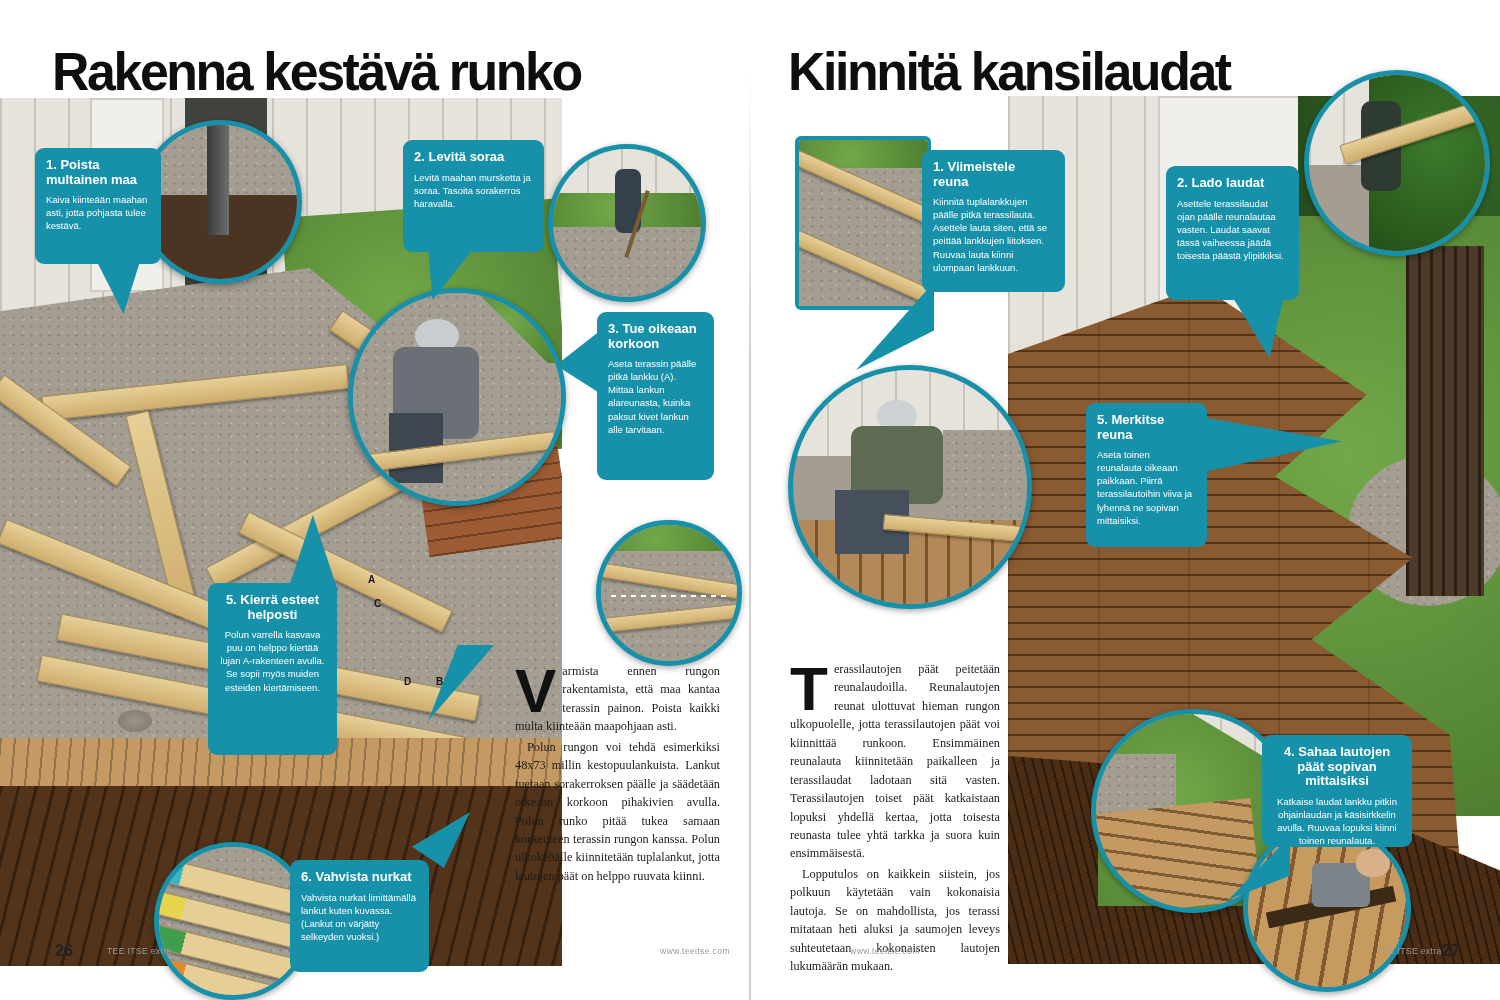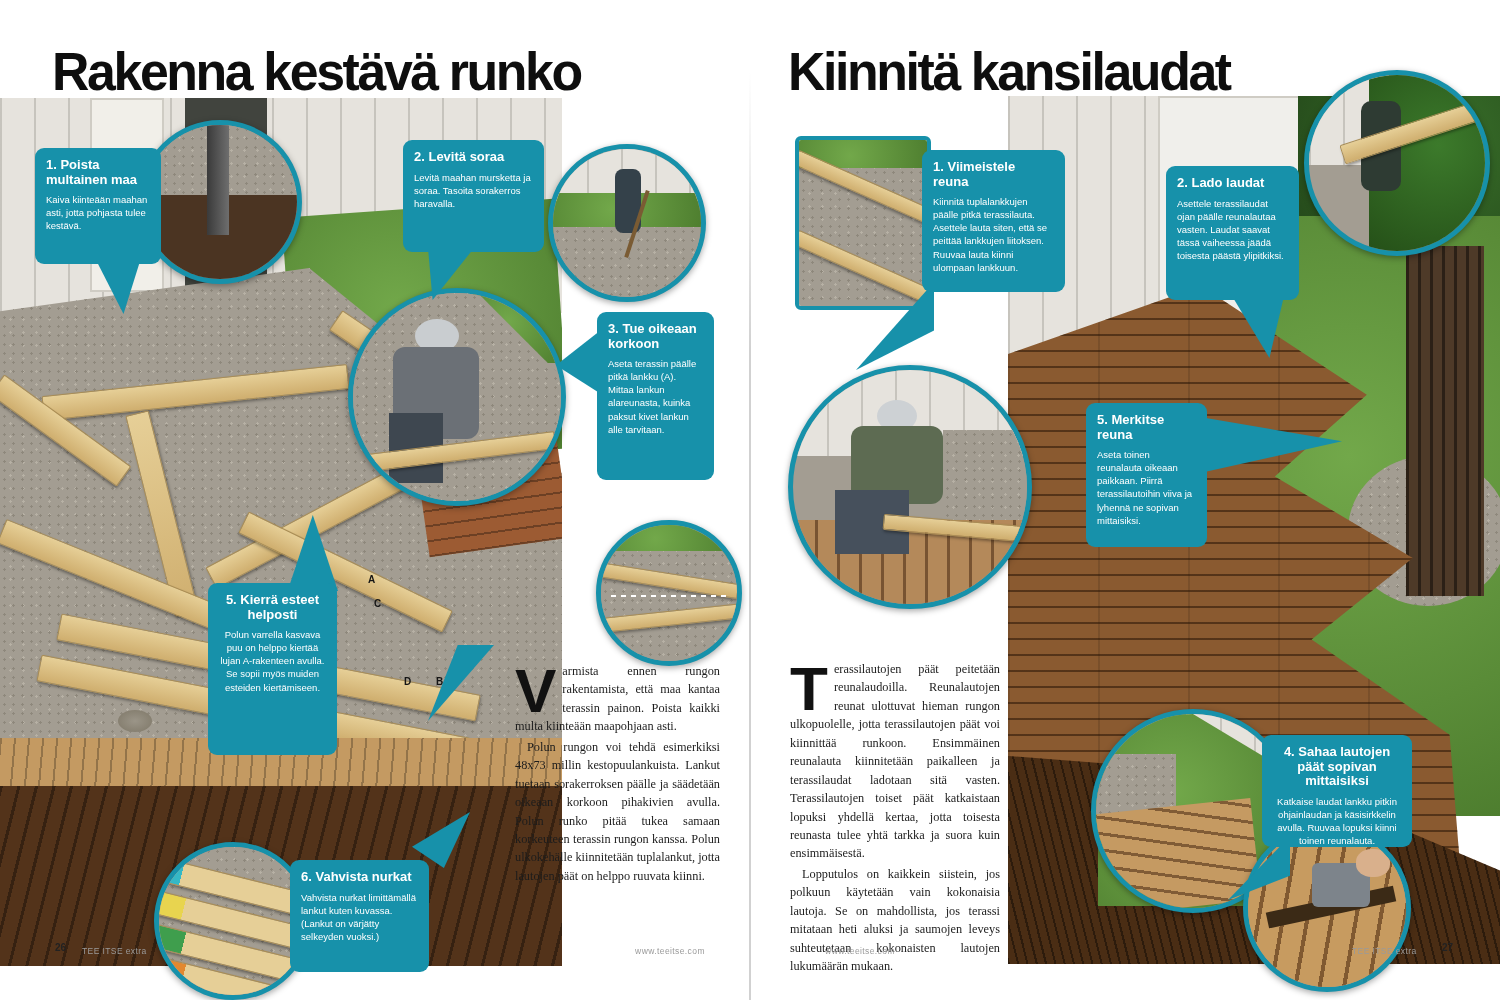--- a/index.html
+++ b/index.html
@@ -41,22 +41,22 @@
   .copy{position:absolute;font-family:"Liberation Serif",serif;color:#1c1c1c;
         font-size:12.3px;line-height:1.5;text-align:justify;z-index:5;}
   .copy p{margin:0 0 2px 0;}
   .copy p.ind{text-indent:12px;}
   .dropcap{float:left;font-family:"Liberation Sans",sans-serif;font-weight:800;
            font-size:62px;line-height:.82;padding:4px 6px 0 0;color:#111;}
   
   .letter{position:absolute;font-size:10px;font-weight:800;color:#151515;z-index:6;}
   .gutter{position:absolute;left:749px;top:70px;width:2px;height:930px;z-index:9;
           background:linear-gradient(180deg,rgba(0,0,0,0),rgba(0,0,0,.18) 30%,rgba(0,0,0,.18));}
-  .pagenum{position:absolute;font-size:10px;font-weight:800;color:#222;z-index:10;}
-  .foot{position:absolute;font-size:8.5px;color:#9a9a9a;z-index:10;letter-spacing:.4px;}
+  .pagenum{position:absolute;font-size:16px;font-weight:800;color:#222;z-index:10;}
+  .foot{position:absolute;font-size:8.5px;color:#9a9a9a;z-index:10;letter-spacing:.4px;margin-left:25px;}
   .figure{position:absolute;border-radius:6px;}
 </style>
 </head>
 <body>
 
 <div class="spread">
 
   <h1 class="pgtitle" style="left:52px;top:40px;">Rakenna kestävä runko</h1>
 
   <div class="ph" style="left:0;top:98px;width:562px;height:868px;">

